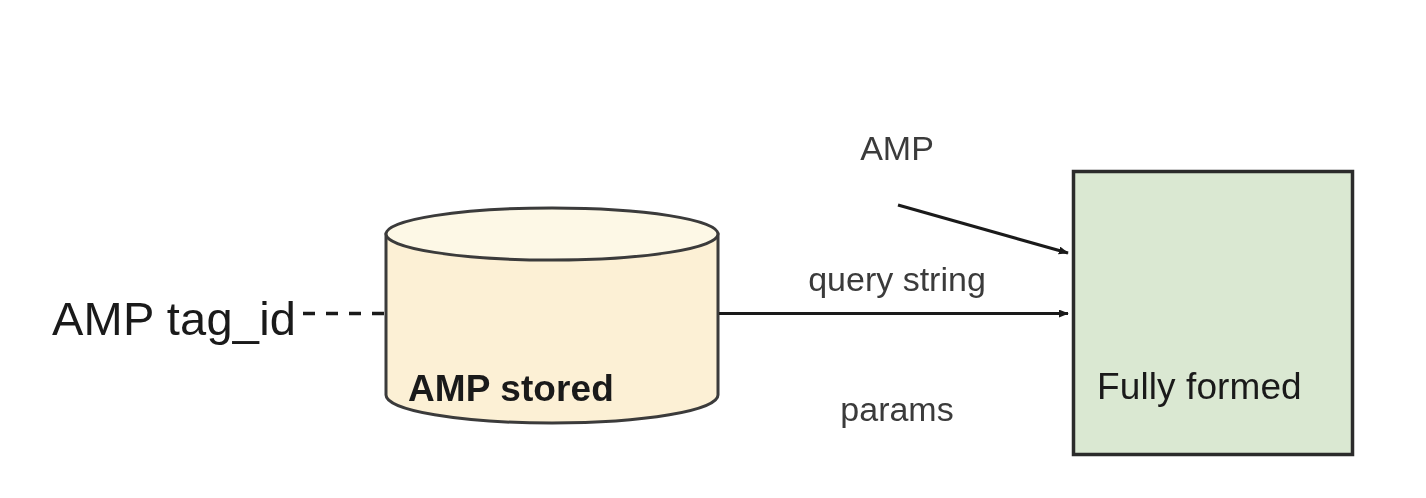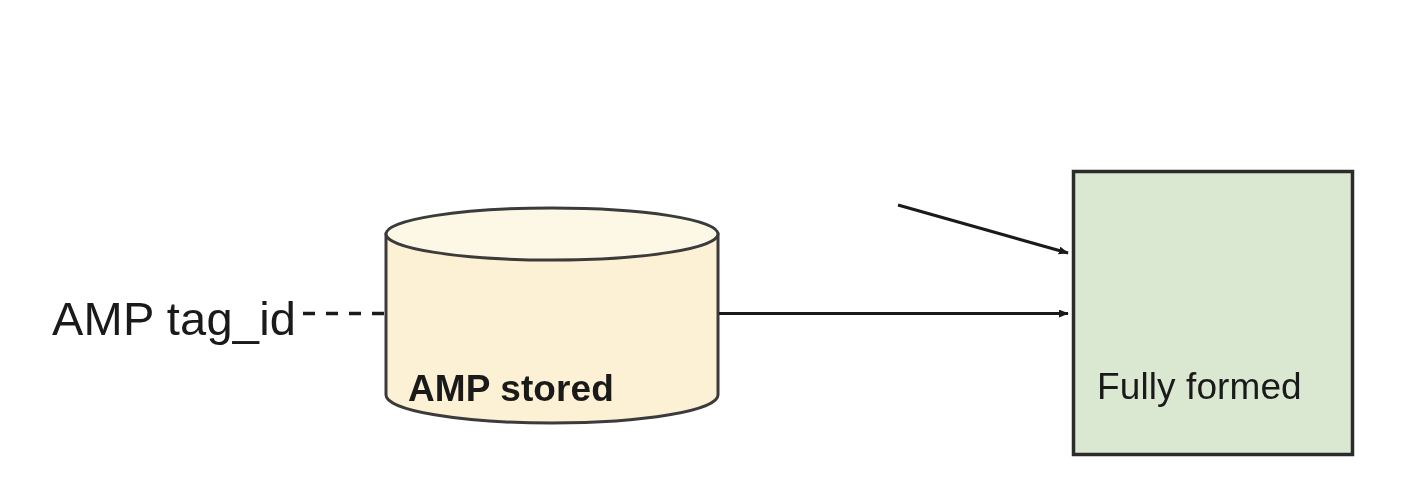--- a/index.html
+++ b/index.html
@@ -101,15 +101,18 @@
     <span class="line">AMP stored</span>
     
   </div>
 
   <div class="lbl" id="ortb-label">
     <span class="line">Fully formed</span>
     
   </div>
 
   <div class="lbl" id="qs-label">
+    <span class="line">AMP</span>
+    <span class="line">query string</span>
+    <span class="line">params</span>
   </div>
 
 </div>
 
 </body></html>

